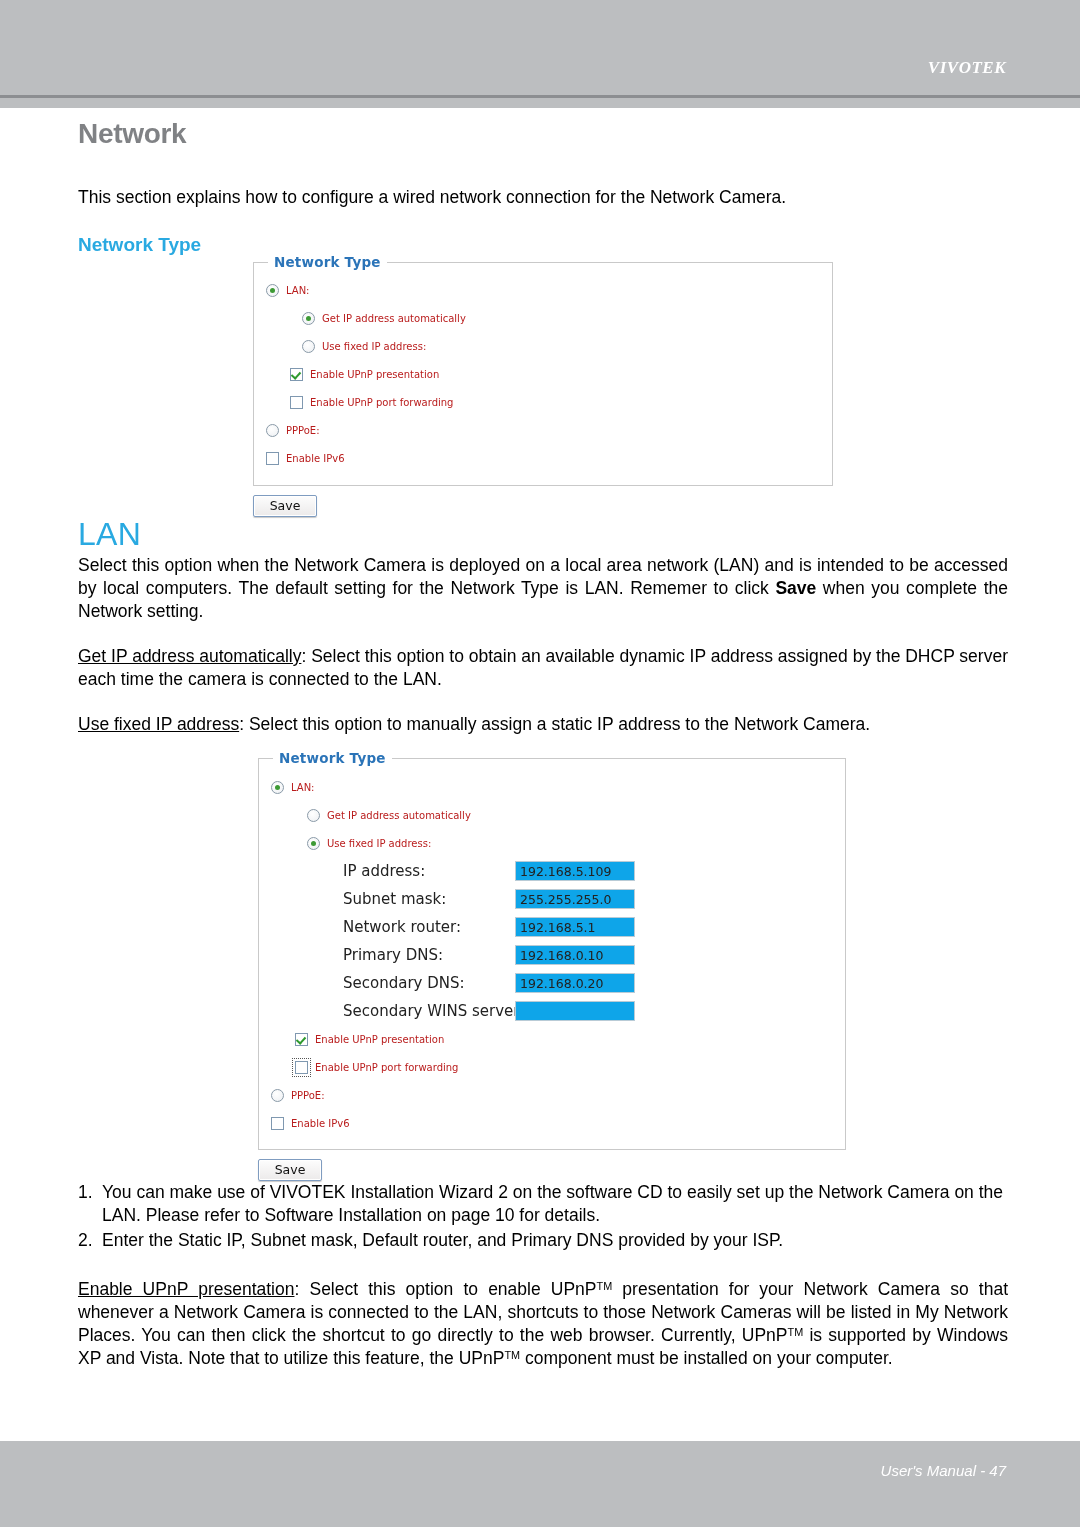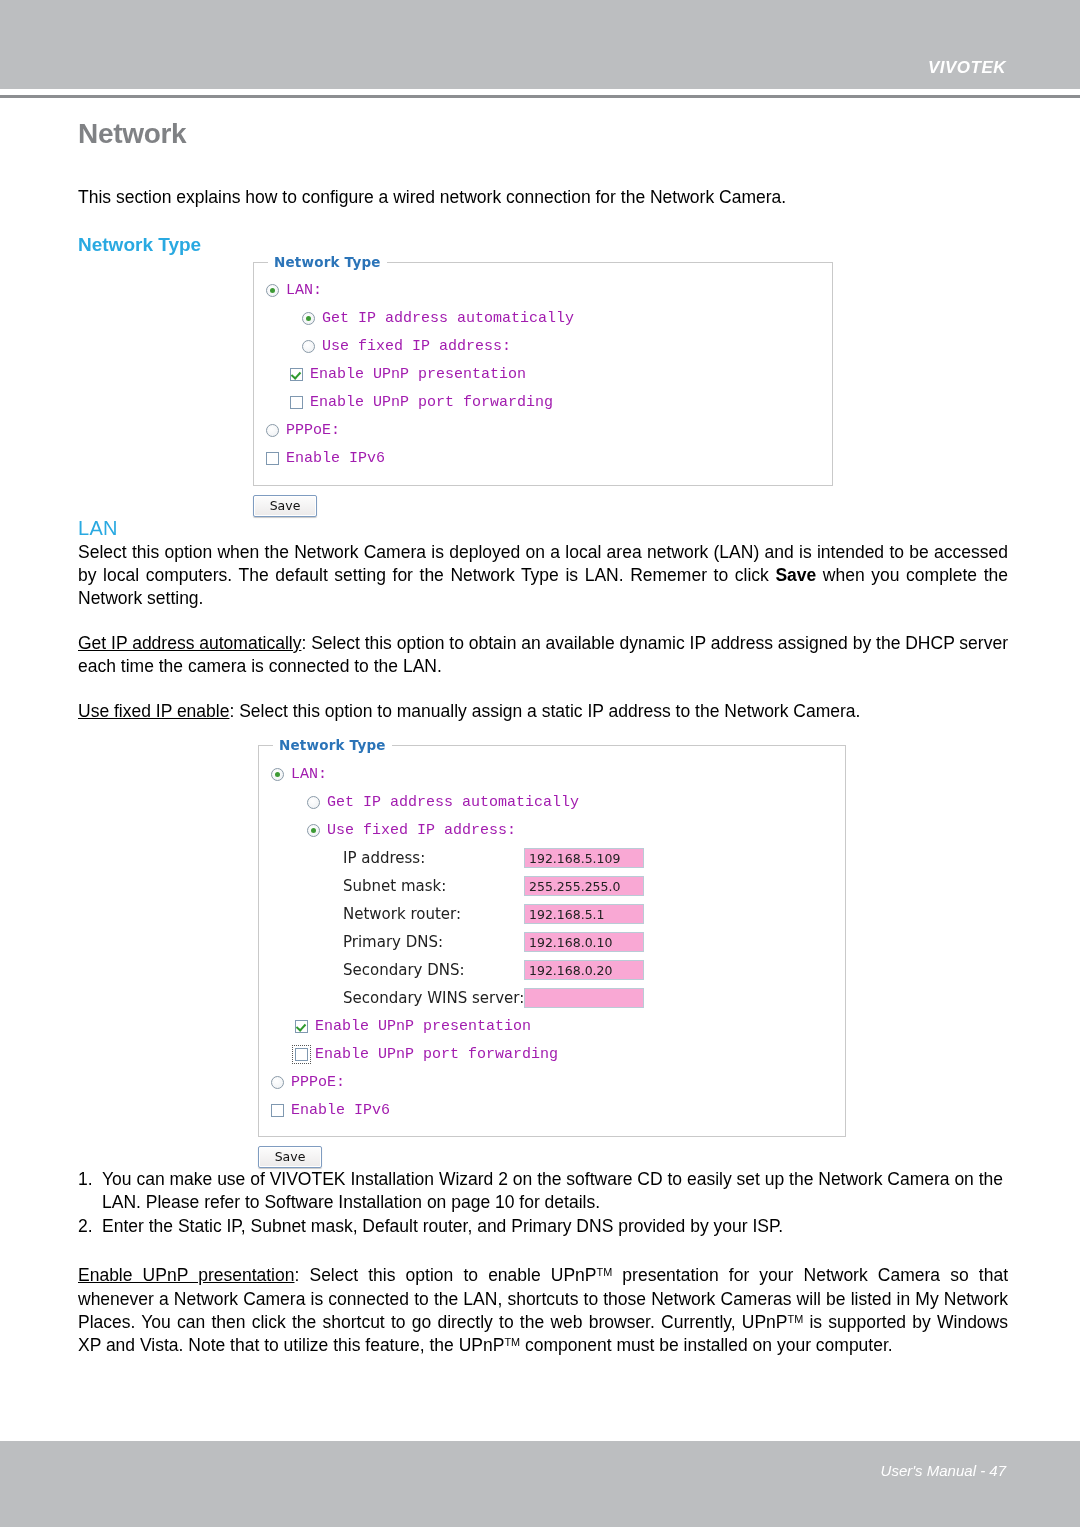--- a/index.html
+++ b/index.html
@@ -14,22 +14,23 @@
     color: #000000;
     position: relative;
     overflow: hidden;
   }
 
   
   .header-band {
     position: absolute;
     left: 0; top: 0;
     width: 1080px;
-    height: 89px;
+    height: 108px;
     background: #bcbec0;
+    font-family: Liberation Serif, serif;
   }
   .header-brand {
     position: absolute;
     right: 74px;
     top: 59px;
     font-size: 17px;
     font-style: italic;
     font-weight: bold;
     letter-spacing: 0.5px;
     color: #ffffff;
@@ -67,21 +68,21 @@
   }
 
   .subhead-blue-bold {
     font-size: 19px;
     font-weight: bold;
     color: #29a9e1;
     margin: 0 0 6px 0;
     line-height: 1.1;
   }
   .subhead-blue {
-    font-size: 20px;
+    font-size: 32px;
     font-weight: normal;
     color: #29a9e1;
     margin: 0 0 2px 0;
     line-height: 1.1;
     letter-spacing: 0.3px;
   }
 
   p.body {
     font-size: 17.5px;
     line-height: 1.32;
@@ -151,24 +152,23 @@
   .row {
     display: flex;
     align-items: center;
     height: 28px;
   }
   .indent1 { margin-left: 36px; }
   .indent2 { margin-left: 24px; }
   .indent-fields { margin-left: 72px; }
 
   .opt-label {
-    font-size: 15px;
-    color: #a21caf;
+    font-size: 10px;
+    color: #b91c1c;
     white-space: nowrap;
-    font-family: Liberation Mono, monospace;
   }
 
   
   .radio {
     width: 13px; height: 13px;
     border-radius: 50%;
     border: 1px solid #8a9aa8;
     background: radial-gradient(circle at 40% 35%, #ffffff 0%, #f2f4f6 70%, #e2e6ea 100%);
     box-sizing: border-box;
     margin-right: 7px;
@@ -222,29 +222,28 @@
   .flabel {
     width: 172px;
     font-size: 15px;
     color: #222222;
     white-space: nowrap;
   }
   .finput {
     width: 120px;
     height: 20px;
     border: 1px solid #b9cbd6;
-    background: #f9a8d4;
+    background: #0ea5e9;
     box-sizing: border-box;
     font-size: 12.5px;
     font-family: "DejaVu Sans", sans-serif;
     color: #222222;
     padding: 0 4px;
     line-height: 18px;
     display: block;
-    margin-left: 9px;
   }
 
   
   .save-btn {
     margin-top: 9px;
     display: inline-block;
     min-width: 44px;
     padding: 2px 9px 3px 9px;
     font-size: 12.5px;
     font-family: "DejaVu Sans", sans-serif;
@@ -340,21 +339,21 @@
 
     <div class="save-btn">Save</div>
   </div>
 
   <h2 class="subhead-blue">LAN</h2>
 
   <p class="body"><span>Select this option when the Network Camera is deployed on a local area network (LAN) and is intended to be accessed by local computers. The default setting for the Network Type is LAN. Rememer to click </span><span class="b">Save</span><span> when you complete the Network setting.</span></p>
 
   <p class="body"><span class="u">Get IP address automatically</span><span>: Select this option to obtain an available dynamic IP address assigned by the DHCP server each time the camera is connected to the LAN.</span></p>
 
-  <p class="body"><span class="u">Use fixed IP enable</span><span>: Select this option to manually assign a static IP address to the Network Camera.</span></p>
+  <p class="body"><span class="u">Use fixed IP address</span><span>: Select this option to manually assign a static IP address to the Network Camera.</span></p>
 
   <div class="shot shot-2">
     <div class="panel">
       <span class="legend-dash"></span>
       <span class="legend">Network Type</span>
 
       <div class="row">
         <span class="radio on"></span>
         <span class="opt-label">LAN:</span>
       </div>

